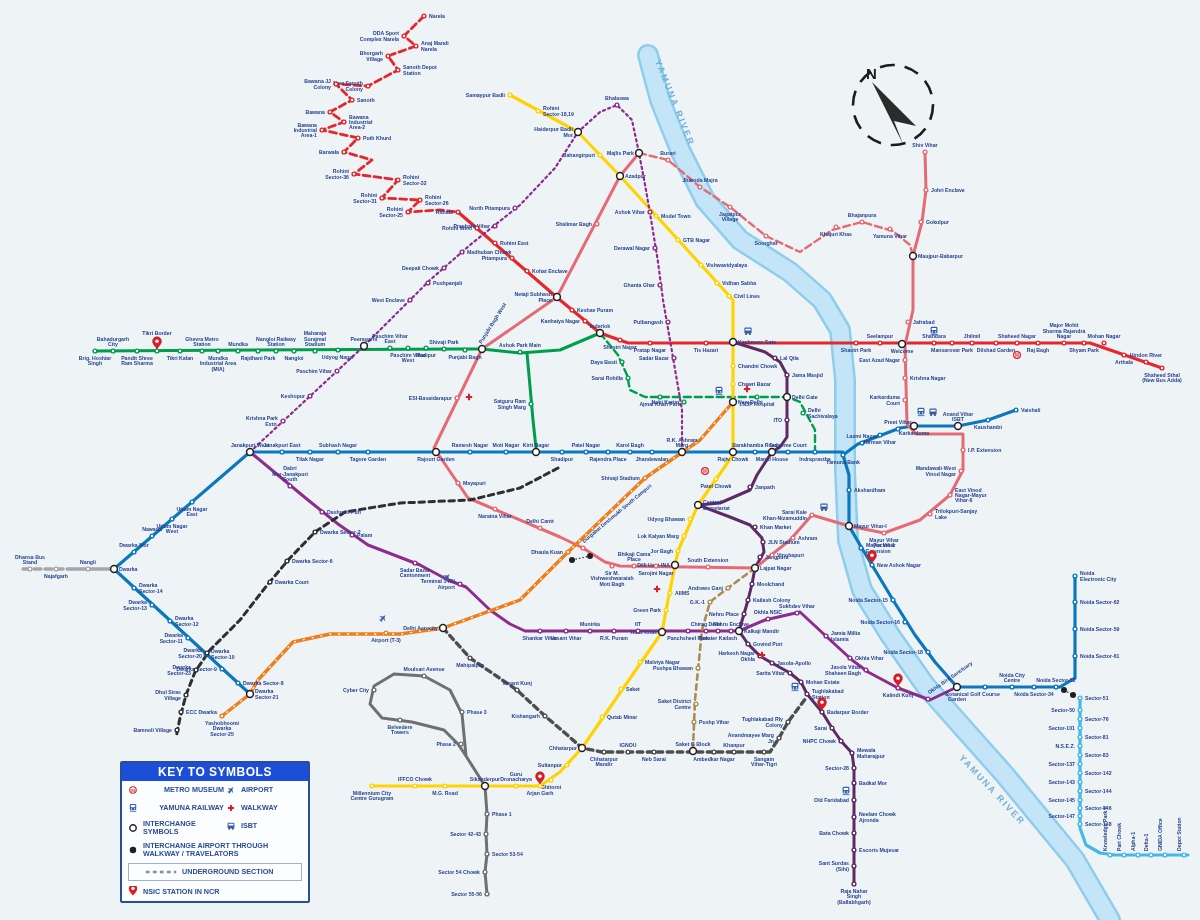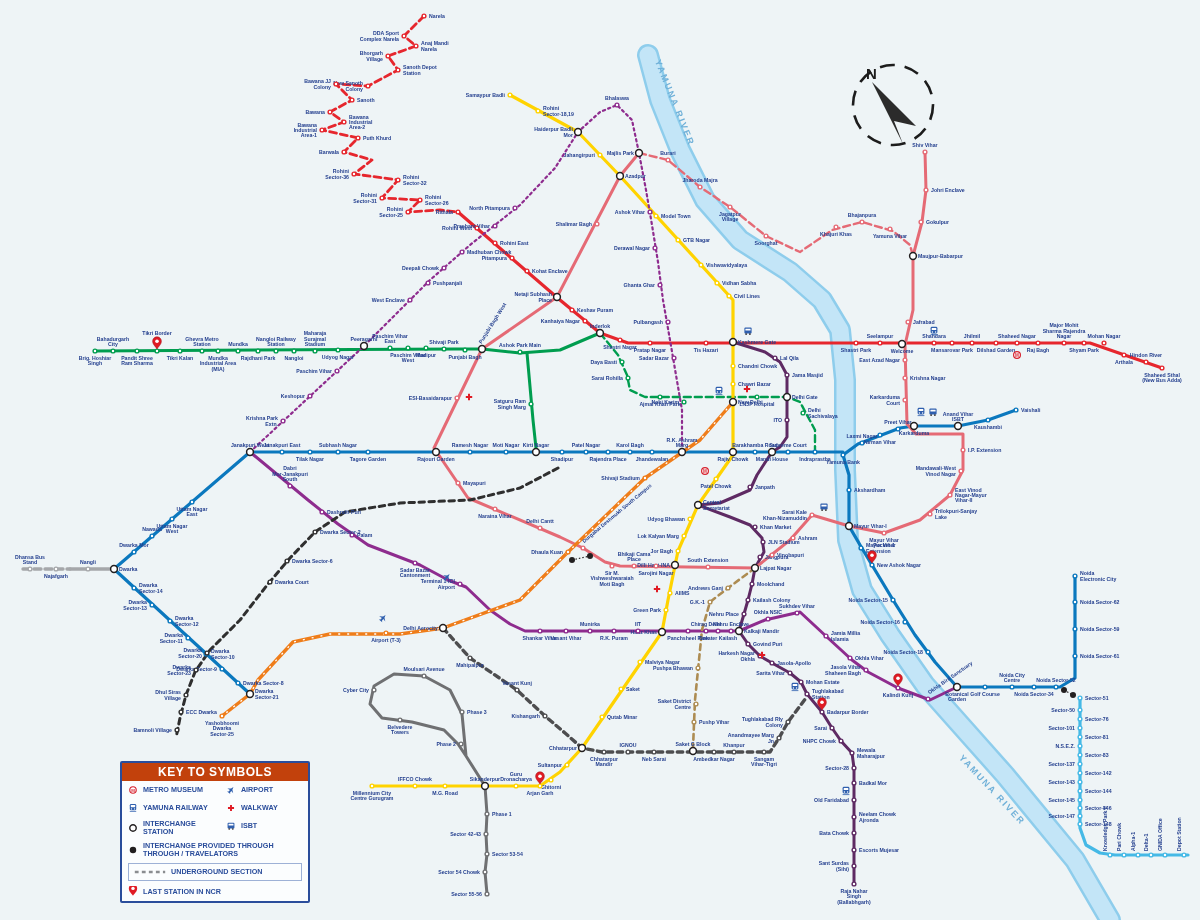--- a/index.html
+++ b/index.html
@@ -2,28 +2,28 @@
 <html><head>
 <meta charset="utf-8">
 <style>
   html,body{margin:0;padding:0;background:#e9eef0;}
   #stage{position:relative;width:1200px;height:920px;background:#eef4f6;overflow:hidden;
          font-family:"Liberation Sans",sans-serif;}
   #mapsvg{position:absolute;left:0;top:0;}
   
   #legend{position:absolute;left:120px;top:761px;width:186px;background:#fbfdfe;
           border:2px solid #2a4d9b;border-radius:2px;color:#2a4d9b;}
-  #legend .lg-title{background:#c2410c;color:#fff;font-weight:bold;font-size:12px;
+  #legend .lg-title{background:#1d4ed8;color:#fff;font-weight:bold;font-size:12px;
           text-align:center;padding:2px 0;letter-spacing:.5px;}
   #legend .lg-row{display:flex;align-items:flex-start;padding:1px 4px;}
   #legend .lg-item{display:flex;align-items:center;gap:3px;font-size:7.2px;font-weight:bold;
           line-height:8px;padding:2px 0;}
-  #legend .lg-item.col1{width:55%;}
+  #legend .lg-item.col1{width:55%;justify-content:space-between;}
   #legend .lg-item svg{flex:0 0 auto;}
-  #legend .lg-row.boxed{border:1px solid #9db1d6;margin:2px 6px;padding:0 3px;}
+  #legend .lg-row.boxed{border:1px solid #9db1d6;margin:2px 6px;padding:0 14px;}
 </style>
 </head>
 <body>
 
 <div id="stage">
   <svg id="mapsvg" width="1200" height="920" viewBox="0 0 1200 920">
       <polyline points="648,55 660,100 680,150 705,200 740,240 790,272 822,300 840,330 845,380 845,470 848,540 862,590 890,635 925,685 965,730 1005,775 1075,860 1110,920" fill="none" stroke="#8ecdec" stroke-width="22" stroke-linejoin="round" stroke-linecap="round"></polyline>
       <polyline points="648,55 660,100 680,150 705,200 740,240 790,272 822,300 840,330 845,380 845,470 848,540 862,590 890,635 925,685 965,730 1005,775 1075,860 1110,920" fill="none" stroke="#c3e5f7" stroke-width="17" stroke-linejoin="round" stroke-linecap="round"></polyline>
       <text x="672" y="104" fill="#6fb0d8" font-size="9" font-weight="bold" letter-spacing="2" text-anchor="middle" transform="rotate(68 672 104)">YAMUNA RIVER</text>
       <text x="990" y="792" fill="#6fb0d8" font-size="9" font-weight="bold" letter-spacing="2" text-anchor="middle" transform="rotate(47 990 792)">YAMUNA RIVER</text>
@@ -1592,21 +1592,21 @@
         <div class="lg-row">
           <div class="lg-item col1">
             <svg width="14" height="12" viewBox="-7 -6 14 12">
               <g></g>
               <g>
                 <g transform="translate(0 0) scale(0.95)">
                   <circle cx="0" cy="0" r="3.4" fill="#fff" stroke="#221f20" stroke-width="1.5"></circle>
                 </g>
               </g>
             </svg>
-            <span>INTERCHANGE STATION</span>
+            <span>INTERCHANGE SYMBOLS</span>
           </div>
           <div class="lg-item">
             <svg width="14" height="12" viewBox="-7 -6 14 12">
               <g></g>
               <g>
                 <g transform="translate(0 0) scale(0.95)">
                   <rect x="-3.6" y="-3.4" width="7.2" height="6" rx="1" fill="#2f5fae"></rect>
                   <rect x="-2.6" y="-2.3" width="5.2" height="1.8" rx="0.3" fill="#fff"></rect>
                   <circle cx="-1.9" cy="3.1" r="0.85" fill="#221f20"></circle>
                   <circle cx="1.9" cy="3.1" r="0.85" fill="#221f20"></circle>
@@ -1619,21 +1619,21 @@
         <div class="lg-row">
           <div class="lg-item">
             <svg width="14" height="12" viewBox="-7 -6 14 12">
               <g></g>
               <g>
                 <g transform="translate(0 0) scale(0.95)">
                   <circle cx="0" cy="0" r="3.4" fill="#221f20"></circle>
                 </g>
               </g>
             </svg>
-            <span>INTERCHANGE PROVIDED THROUGH THROUGH / TRAVELATORS</span>
+            <span>INTERCHANGE AIRPORT THROUGH WALKWAY / TRAVELATORS</span>
           </div>
         </div>
         <div class="lg-row boxed">
           <div class="lg-item">
             <svg width="36" height="12" viewBox="-18 -6 36 12">
               <g></g>
               <g>
                 <g transform="translate(0 0) scale(0.95)">
                   <line x1="-16" y1="0" x2="16" y2="0" stroke="#8a8d90" stroke-width="2.6" stroke-dasharray="4 3.4"></line>
                 </g>
@@ -1646,18 +1646,18 @@
           <div class="lg-item">
             <svg width="14" height="12" viewBox="-7 -6 14 12">
               <g></g>
               <g>
                 <g transform="translate(0 0) scale(0.95)">
                   <path d="M0 4 C-1.2 1.8 -4.4 -0.6 -4.4 -3.8 A4.4 4.4 0 1 1 4.4 -3.8 C4.4 -0.6 1.2 1.8 0 4 Z" fill="#e01b24"></path>
                   <circle cx="0" cy="-3.8" r="1.8" fill="#fff"></circle>
                 </g>
               </g>
             </svg>
-            <span>LAST STATION IN NCR</span>
+            <span>NSIC STATION IN NCR</span>
           </div>
         </div>
       </div>
   </div>
 </div>
 
 </body></html>

